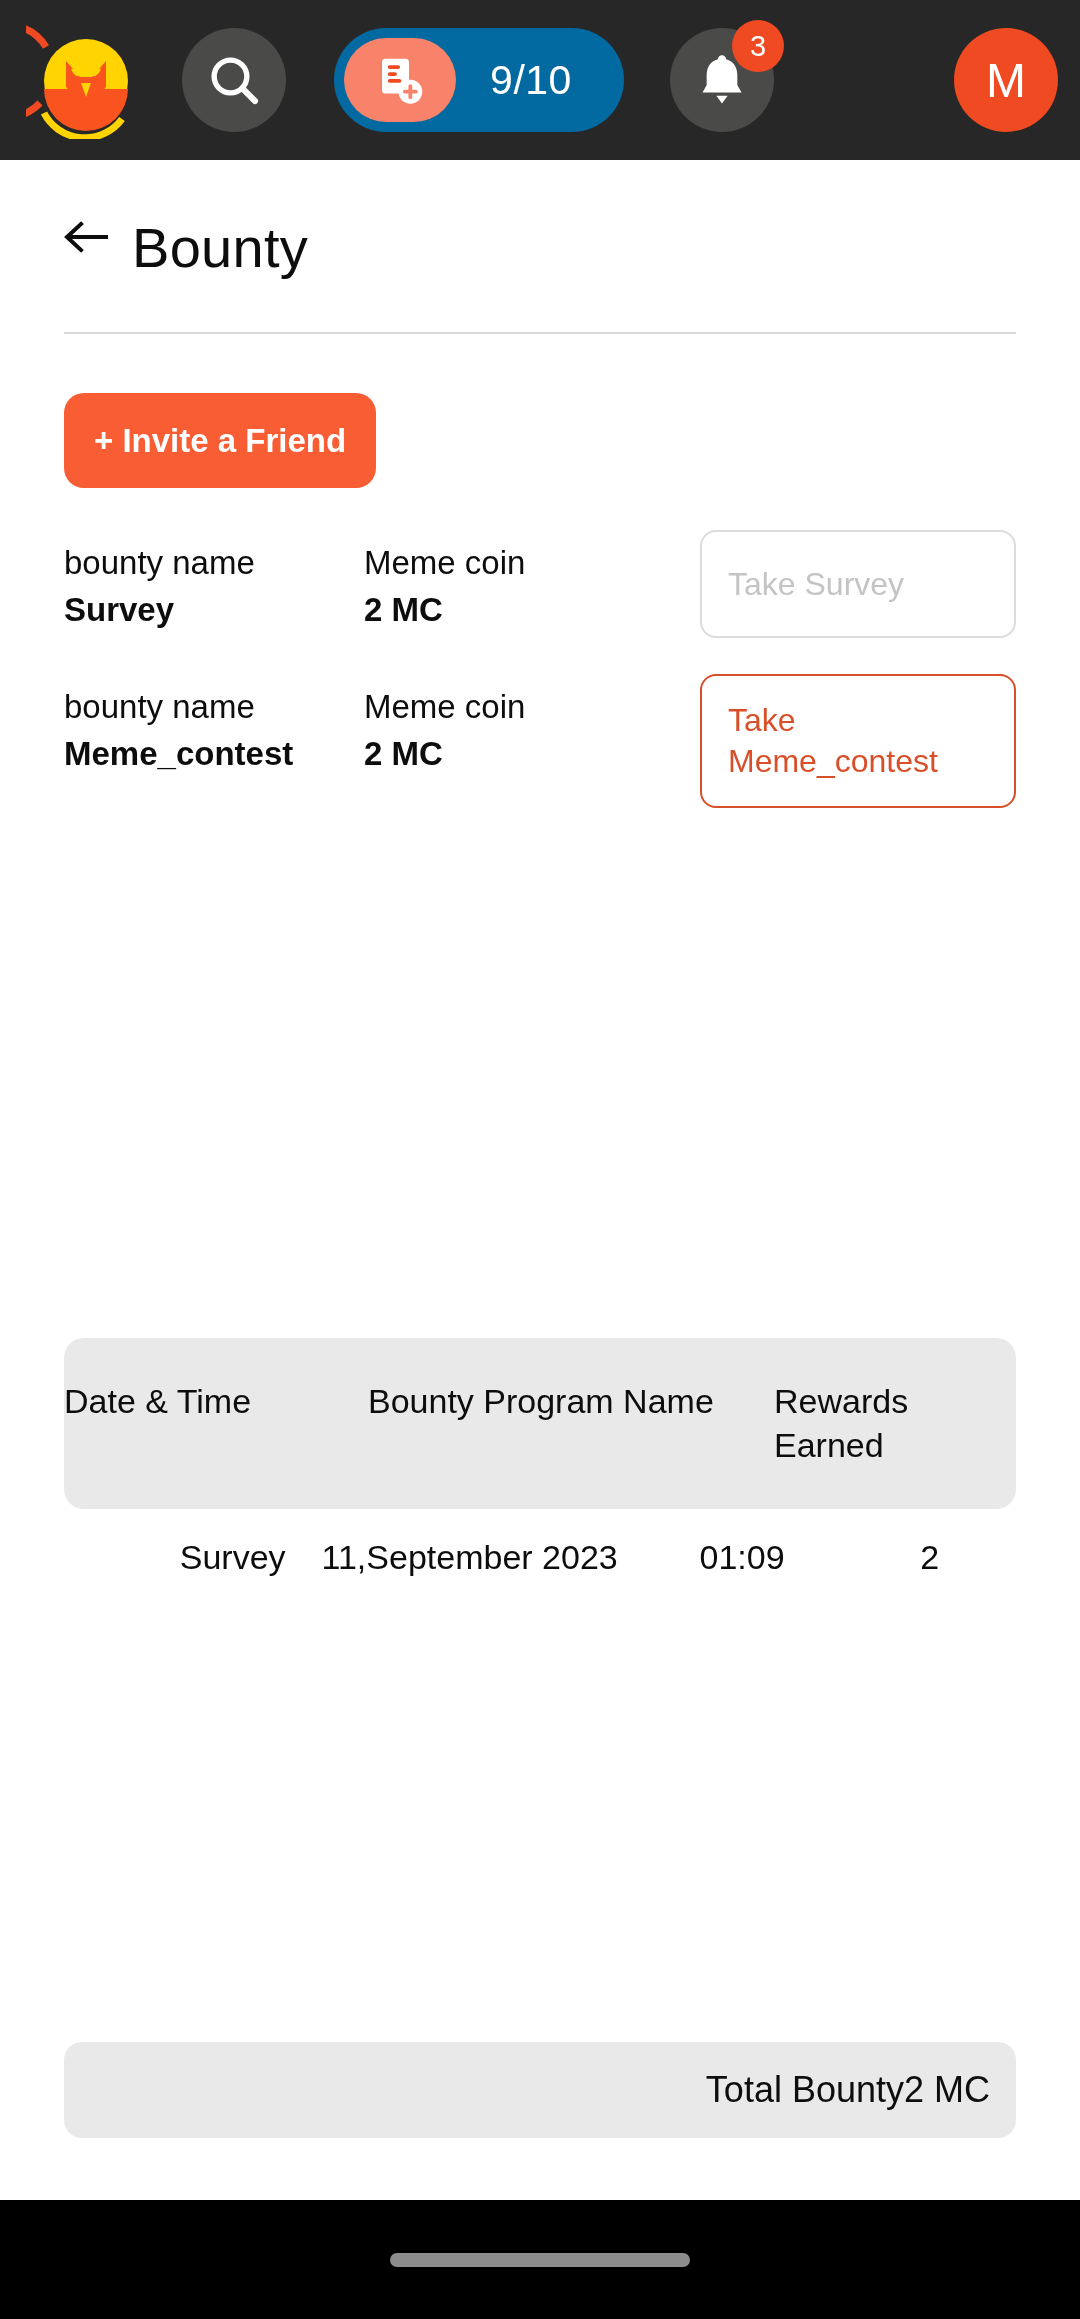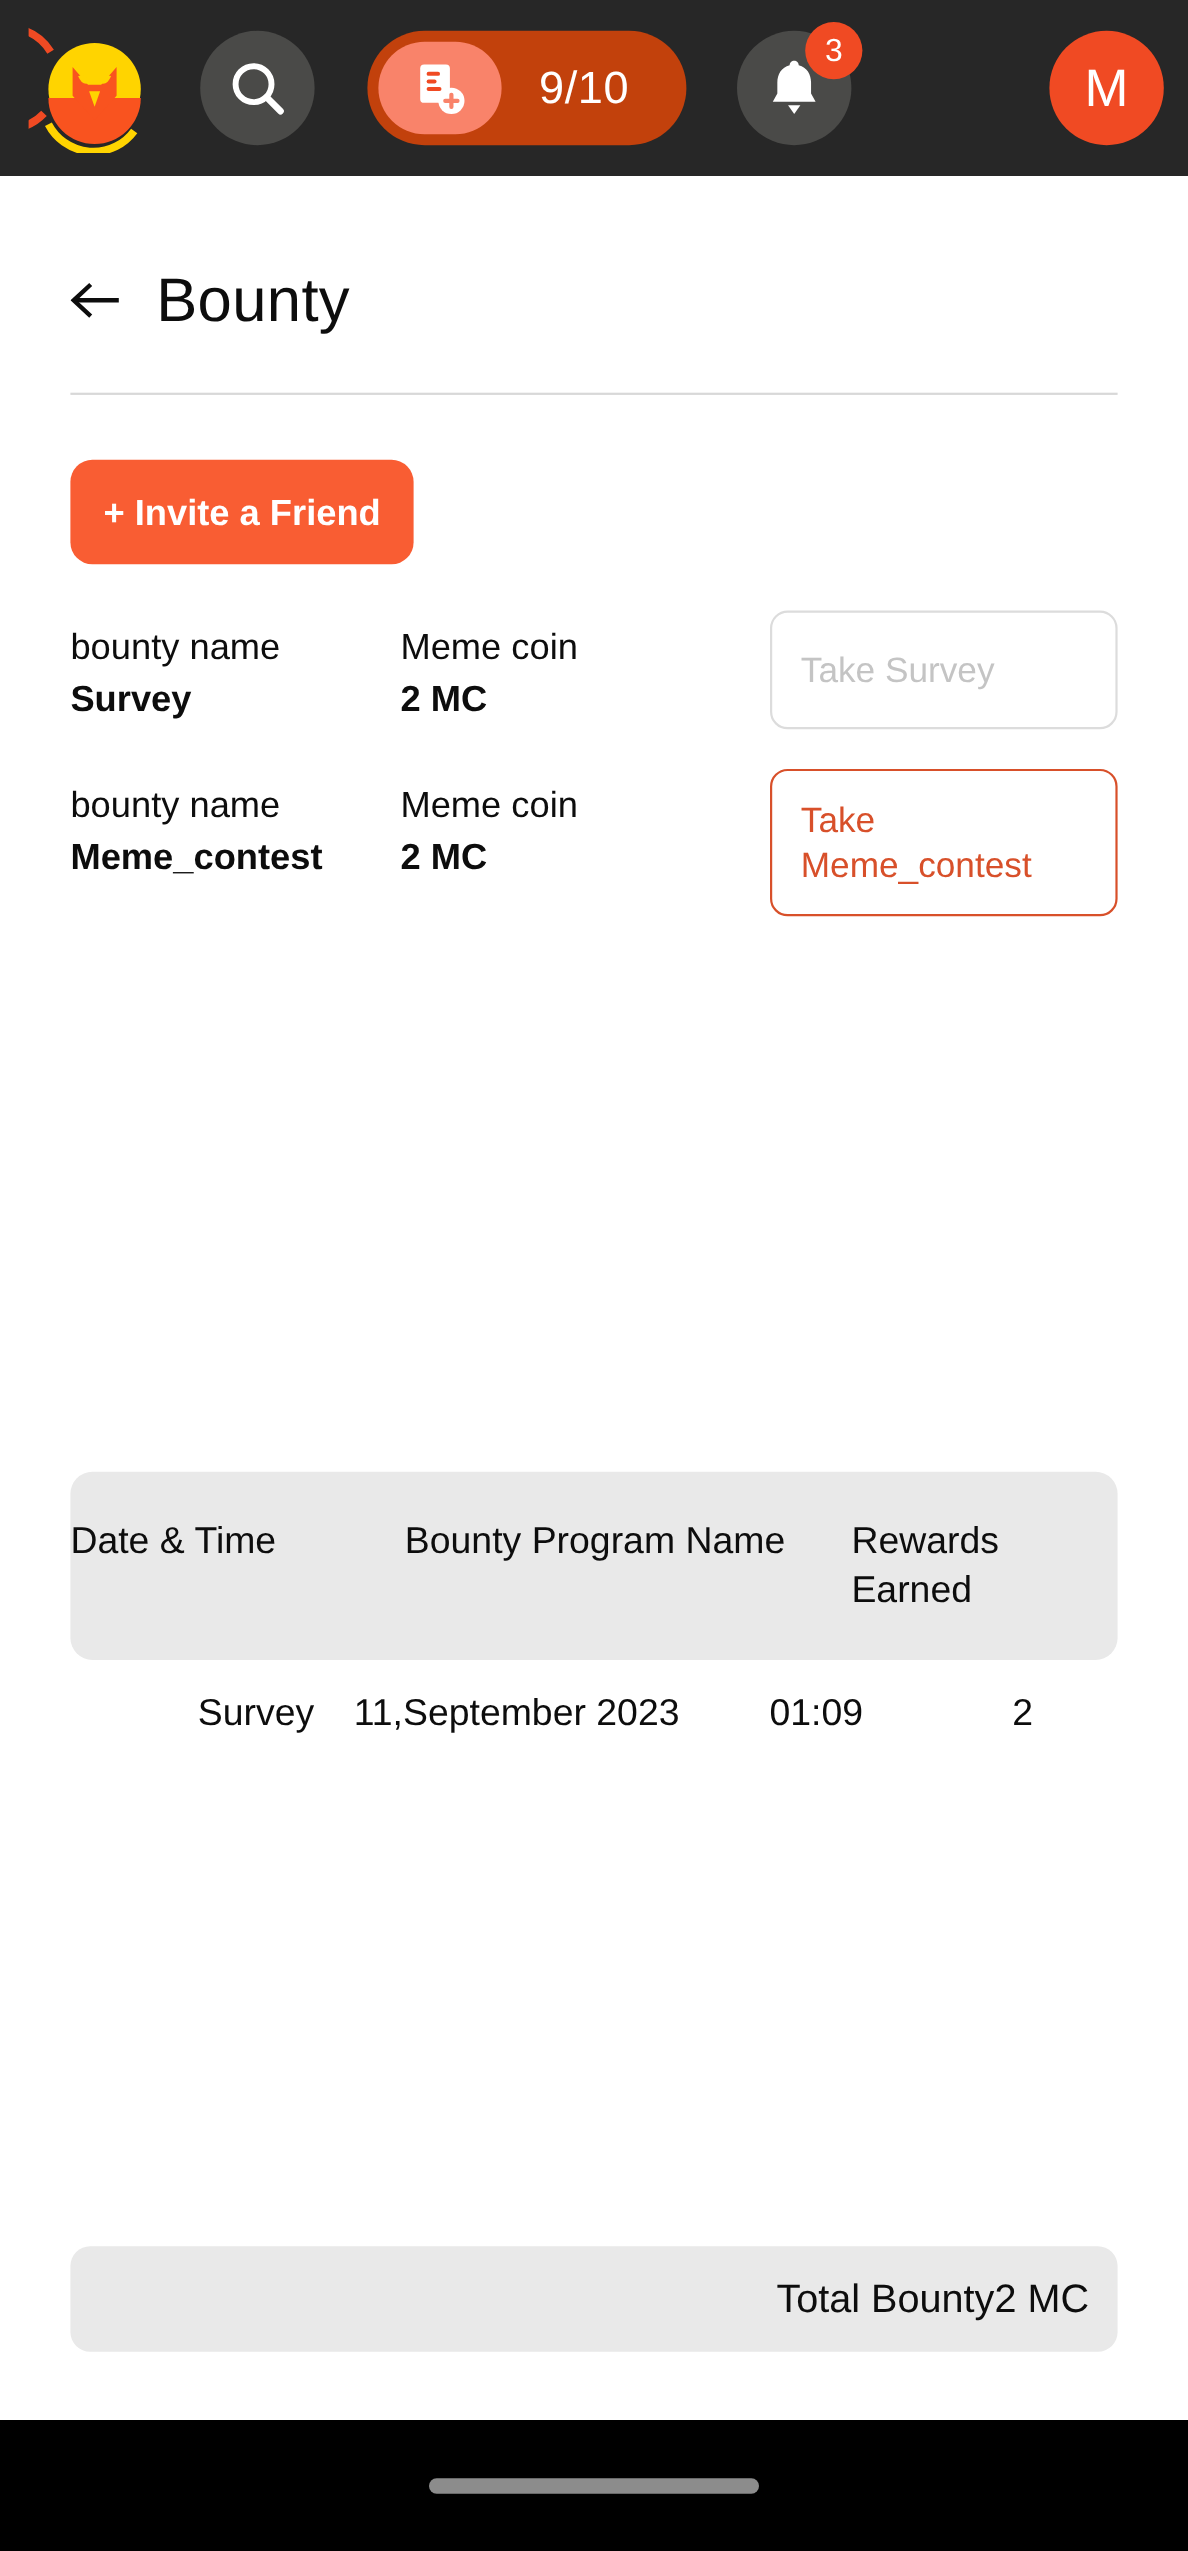--- a/index.html
+++ b/index.html
@@ -58,21 +58,21 @@
 
   .search-glyph {
     width: 56px; height: 56px;
     display: block;
   }
 
   
   .counter-pill {
     height: 104px;
     min-width: 290px;
-    background: #c2410c;
+    background: #0369a1;
     border-radius: 52px;
     display: flex;
     align-items: center;
     padding: 0 10px 0 10px;
     margin-left: 48px;
     margin-right: 46px;
     flex-shrink: 0;
   }
   .counter-icon-bubble {
     width: 112px;
@@ -132,23 +132,23 @@
   
   .page {
     flex: 1;
     position: relative;
     background: #ffffff;
     padding: 0 64px;
   }
 
   .page-title-row {
     display: flex;
-    align-items: center;
-    gap: 32px;
-    padding-top: 85px;
+    align-items: flex-start;
+    gap: 22px;
+    padding-top: 60px;
   }
   .back-arrow { width: 46px; height: 34px; display:block; flex-shrink: 0; }
   .page-title {
     font-size: 56px;
     color: #0d0d0d;
     letter-spacing: 0.3px;
     line-height: 1;
   }
 
   .divider {

